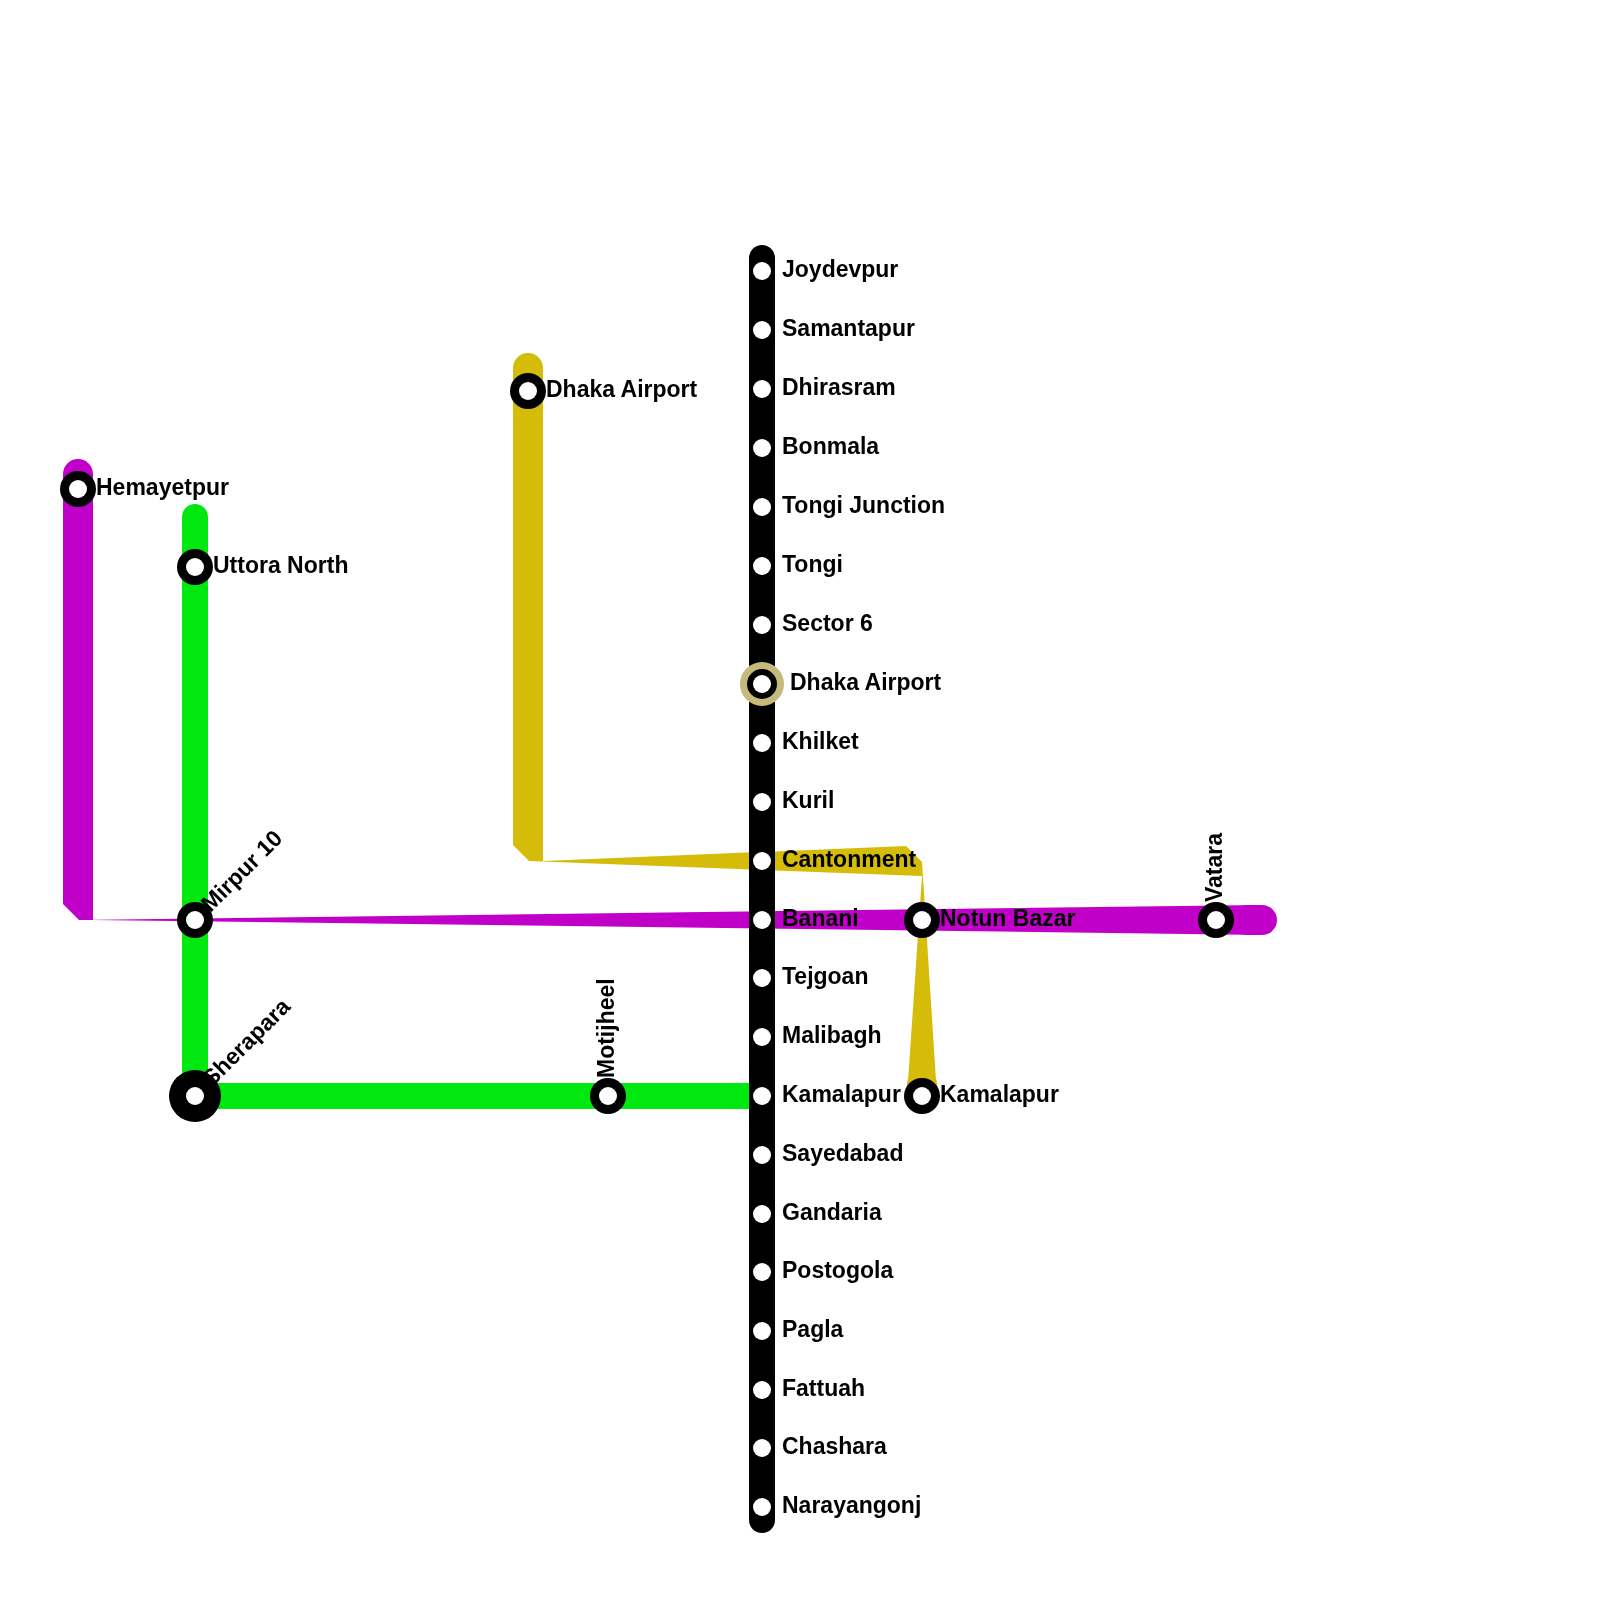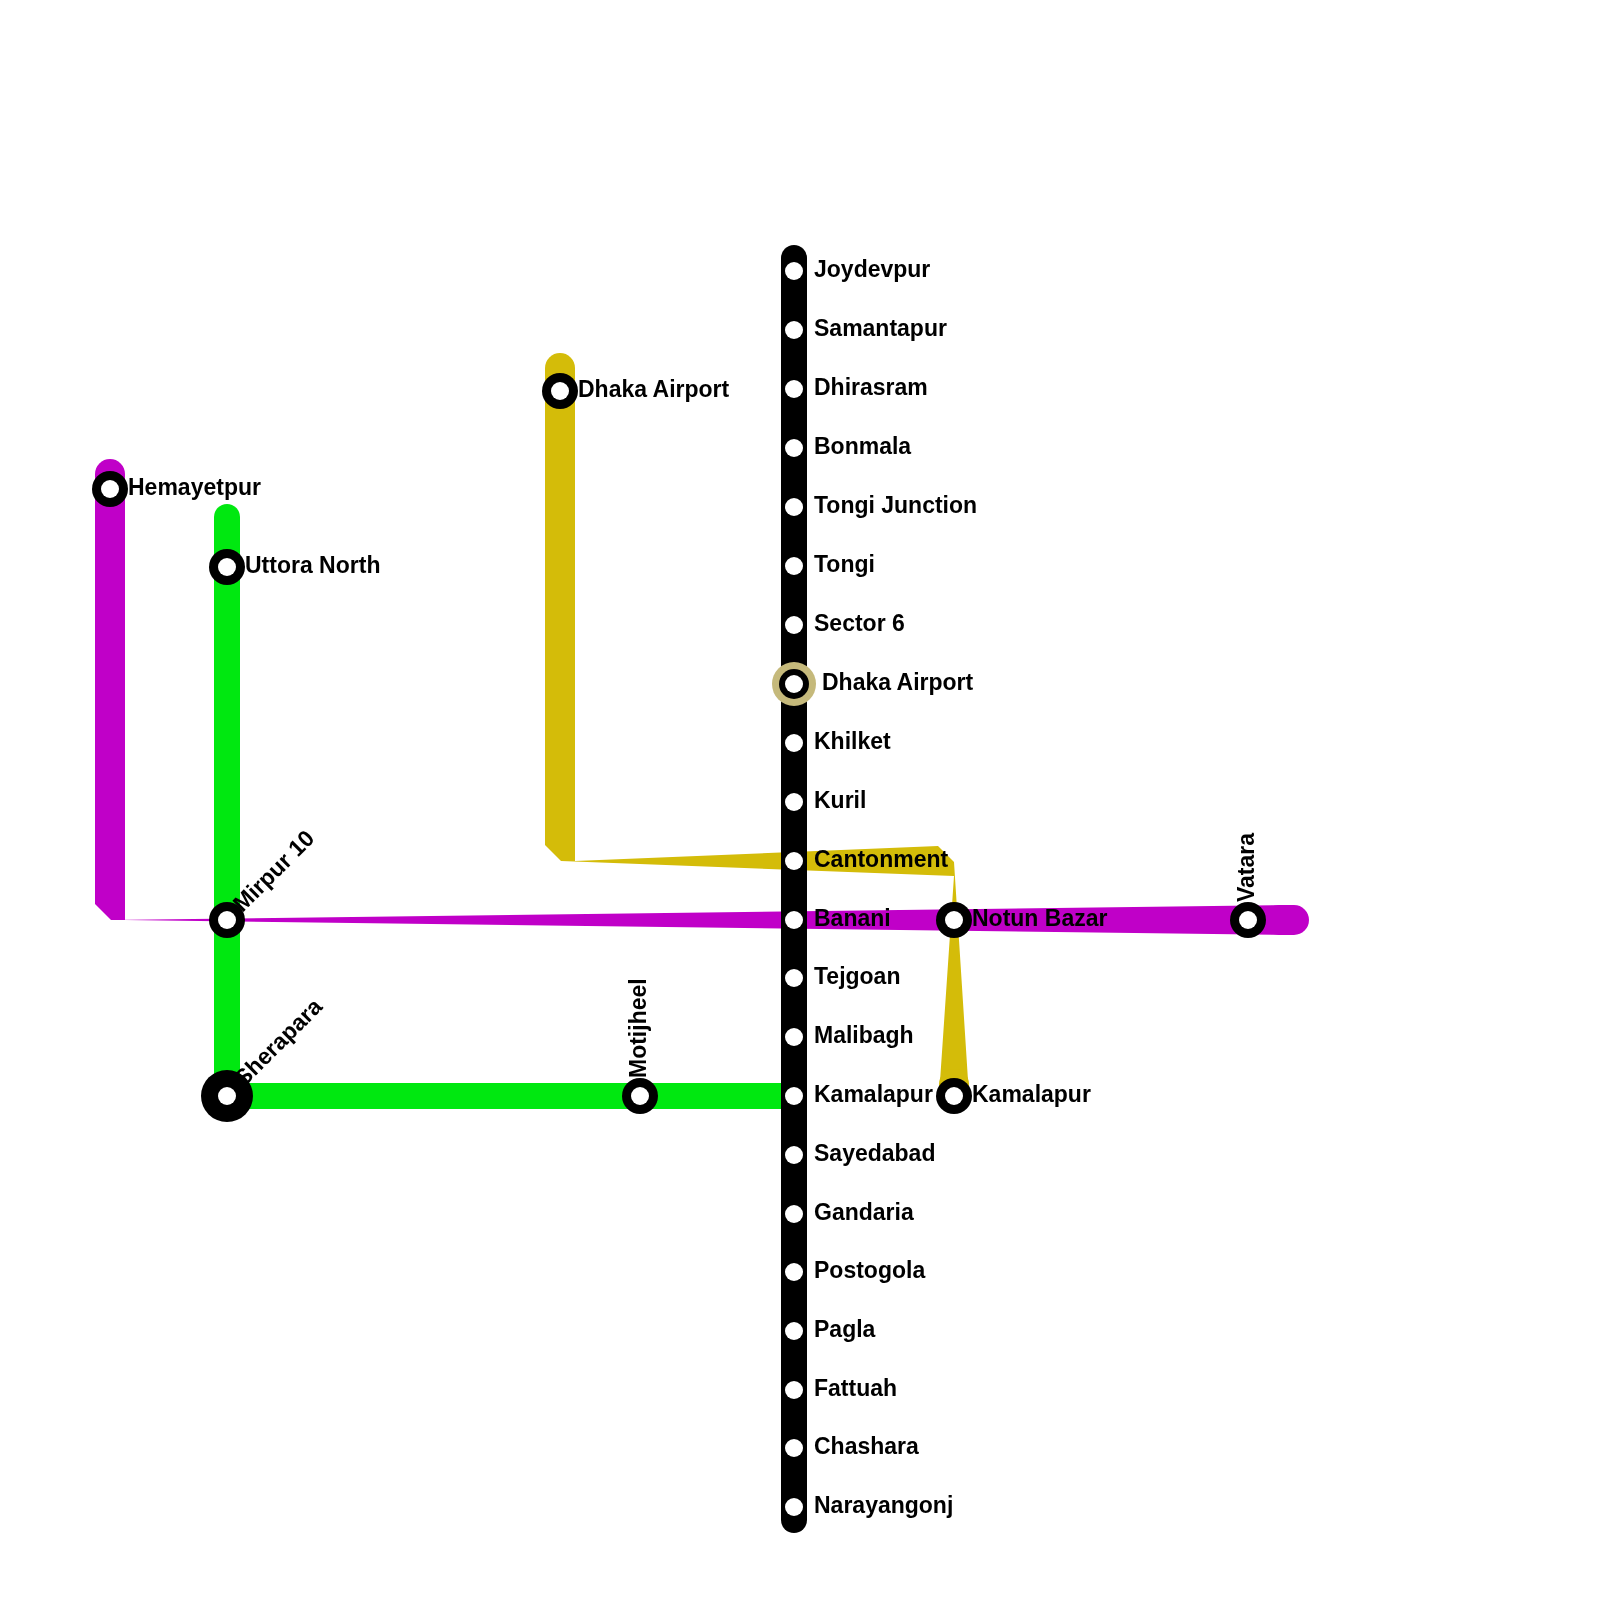--- a/index.html
+++ b/index.html
@@ -11,21 +11,20 @@
   body {
     width: 1600px;
     height: 1600px;
     overflow: hidden;
     font-family: "Liberation Sans", sans-serif;
   }
   #map-root {
     position: relative;
     width: 1468px;
     height: 1600px;
-    padding-left: 32px;
   }
   svg#transit-map {
     display: block;
     width: 1600px;
     height: 1600px;
   }
   .station-label {
     font-family: "Liberation Sans", sans-serif;
     font-size: 23px;
     font-weight: bold;

